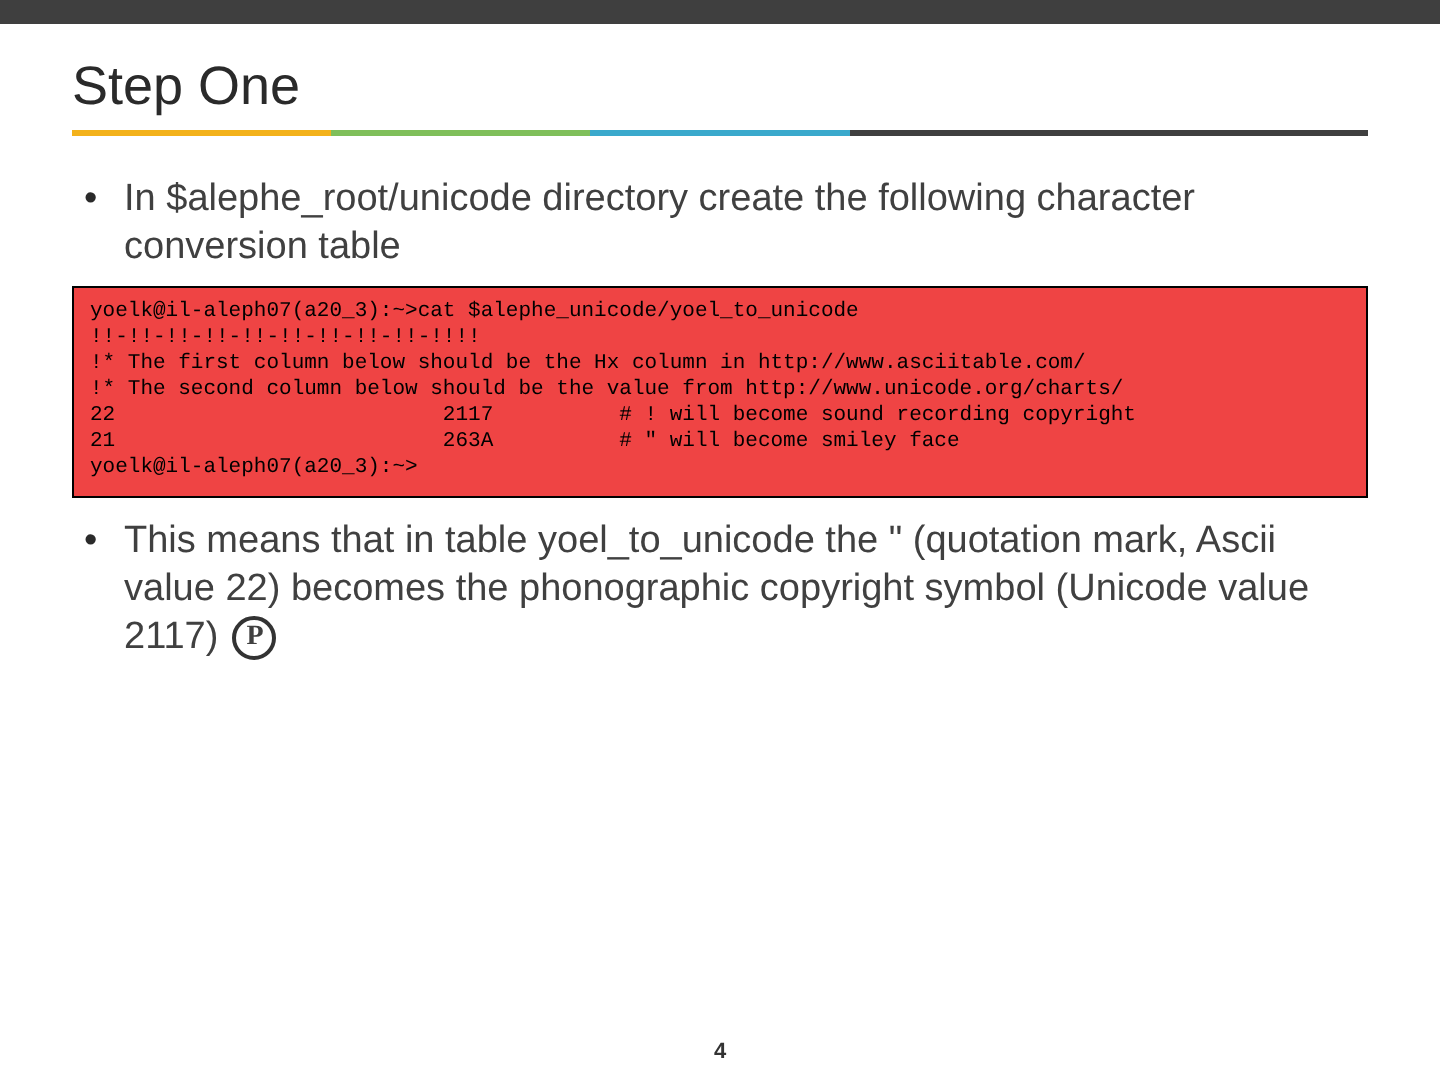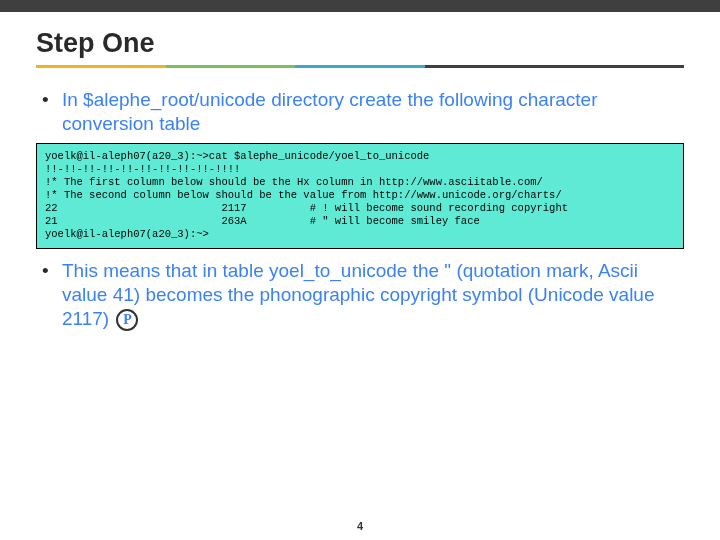--- a/index.html
+++ b/index.html
@@ -1,26 +1,26 @@
 <!DOCTYPE html>
 <html><head>
 <meta charset="utf-8">
 <style>
   * { margin: 0; padding: 0; box-sizing: border-box; }
   html, body { width: 720px; height: 540px; background: #ffffff; font-family: Verdana, Geneva, sans-serif; color: #222; }
   .slide { width: 720px; height: 540px; position: relative; padding: 14px 30px 26px 30px; }
   .topbar { position: absolute; left: 0; right: 0; top: 0; height: 12px; background: #3f3f3f; }
   .title-wrap { margin-top: 14px; padding: 0 6px 6px 6px; }
-  .title { font-size: 27px; font-weight: bold; color: #2a2a2a; }
+  .title { font-size: 27px; font-weight: normal; color: #2a2a2a; }
   .title-underline { height: 3px; margin-top: 6px; background: linear-gradient(90deg, #f3b21b 0%, #f3b21b 20%, #7fbf5a 20%, #7fbf5a 40%, #3aa9cc 40%, #3aa9cc 60%, #3f3f3f 60%, #3f3f3f 100%); }
   .content { padding: 14px 6px 0 6px; }
   ul.bullets { list-style: none; }
-  ul.bullets > li { position: relative; padding-left: 26px; font-size: 19px; line-height: 1.28; color: #3b82f6; margin-bottom: 6px; }
+  ul.bullets > li { position: relative; padding-left: 26px; font-size: 19px; line-height: 1.28; color: #404040; margin-bottom: 6px; }
   ul.bullets > li::before { content: "•"; position: absolute; left: 6px; top: 0; color: #2a2a2a; font-size: 19px; }
-  .codebox { margin: 6px 0 10px 0; border: 1.5px solid #000; padding: 6px 8px; font-family: "Courier New", Courier, monospace; font-size: 10.5px; line-height: 1.25; white-space: pre; color: #000; background: #5eead4; overflow: hidden; }
+  .codebox { margin: 6px 0 10px 0; border: 1.5px solid #000; padding: 6px 8px; font-family: "Courier New", Courier, monospace; font-size: 10.5px; line-height: 1.25; white-space: pre; color: #000; background: #ef4444; overflow: hidden; }
   .inline-icon { display: inline-block; vertical-align: middle; width: 22px; height: 22px; border: 2px solid #333; border-radius: 50%; text-align: center; line-height: 18px; font-weight: bold; font-family: Georgia, serif; font-size: 14px; margin: 0 2px; }
   .pagenum { position: absolute; bottom: 8px; left: 0; right: 0; text-align: center; font-size: 11px; font-weight: bold; color: #333; }
 </style>
 </head>
 <body>
 
 <div class="slide">
   <div class="topbar"></div>
 
   <div class="title-wrap">
@@ -36,19 +36,19 @@
     <div class="codebox"><span>yoelk@il-aleph07(a20_3):~&gt;cat $alephe_unicode/yoel_to_unicode</span>
 <span>!!-!!-!!-!!-!!-!!-!!-!!-!!-!!!!</span>
 <span>!* The first column below should be the Hx column in http://www.asciitable.com/</span>
 <span>!* The second column below should be the value from http://www.unicode.org/charts/</span>
 <span>22                          2117          # ! will become sound recording copyright</span>
 <span>21                          263A          # " will become smiley face</span>
 <span>yoelk@il-aleph07(a20_3):~&gt;</span></div>
 
     <ul class="bullets">
       <li>
-        <span>This means that in table yoel_to_unicode the " (quotation mark, Ascii value 41) becomes the phonographic copyright symbol (Unicode value 2117) </span><span class="inline-icon">P</span>
+        <span>This means that in table yoel_to_unicode the " (quotation mark, Ascii value 22) becomes the phonographic copyright symbol (Unicode value 2117) </span><span class="inline-icon">P</span>
       </li>
     </ul>
   </div>
 
   <div class="pagenum">4</div>
 </div>
 
 </body></html>

